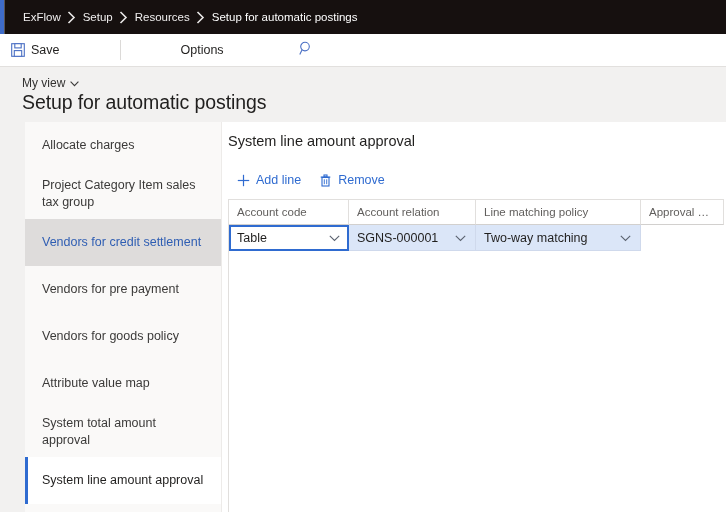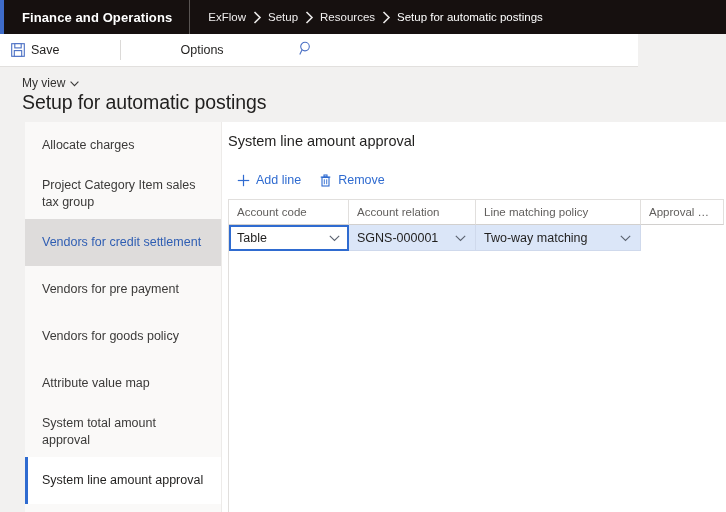--- a/index.html
+++ b/index.html
@@ -66,21 +66,21 @@
     color: #e6e4e3;
     font-size: 13px;
     line-height: 1;
   }
   .crumb-sep svg { display: block; margin: 0 auto; }
 
   
   .toolbar {
     position: absolute;
     left: 0; top: 34px;
-    width: 638px; height: 33px;
+    width: 726px; height: 33px;
     background: #ffffff;
     border-bottom: 1px solid #e2e0de;
     display: flex;
     align-items: center;
     gap: 48px;
   }
   .tb-btn {
     display: flex;
     align-items: center;
     height: 32px;
@@ -280,21 +280,20 @@
     border-bottom: 0;
   }
 </style>
 </head>
 <body>
 
 <div id="app">
 
   <div class="topbar">
     <div class="topbar-accent"></div>
-    <div class="app-title">Finance and Operations</div>
     <div class="topbar-divider"></div>
     <div class="breadcrumb">
       <span class="crumb">ExFlow</span>
       <span class="crumb-sep">
         <svg width="9" height="13" viewBox="0 0 9 13">
             <path d="M1.5 1 L7 6.5 L1.5 12" fill="none" stroke="#e9e7e6" stroke-width="1.6"></path>
           </svg>
       </span>
       <span class="crumb">Setup</span>
       <span class="crumb-sep">

